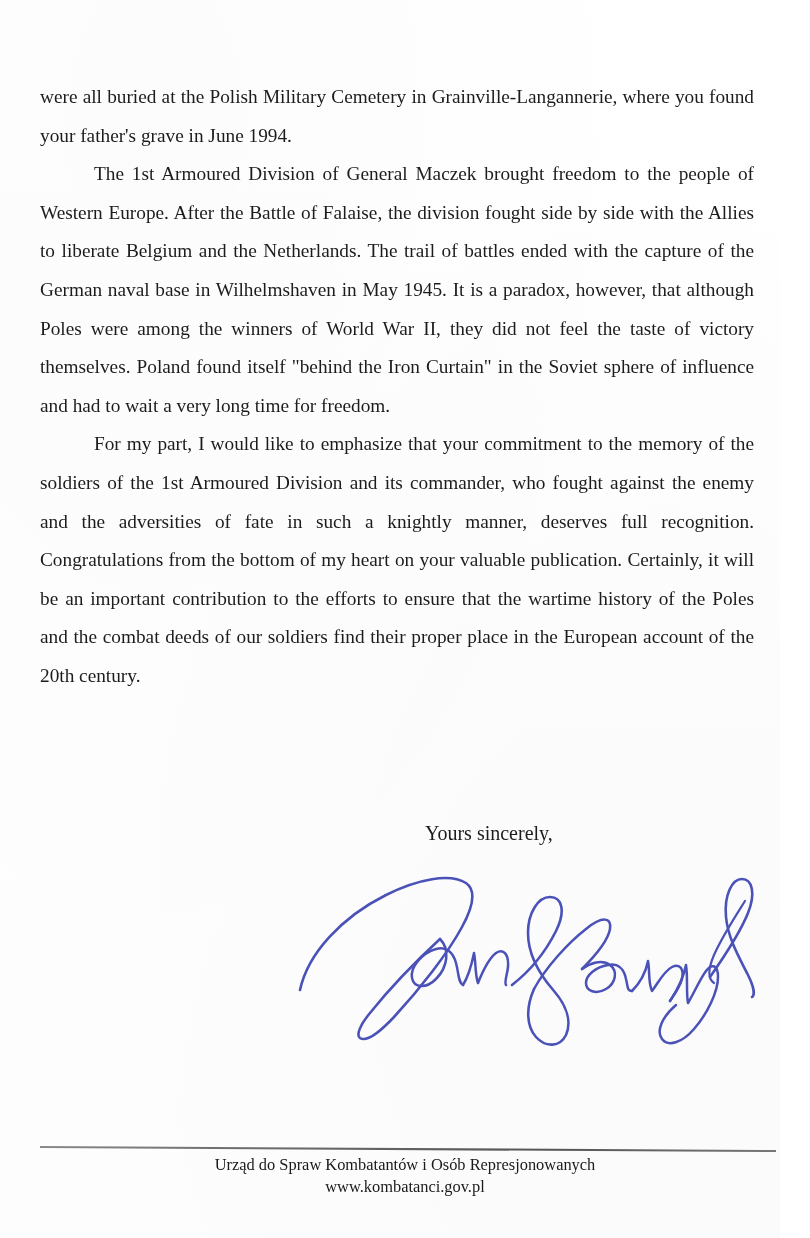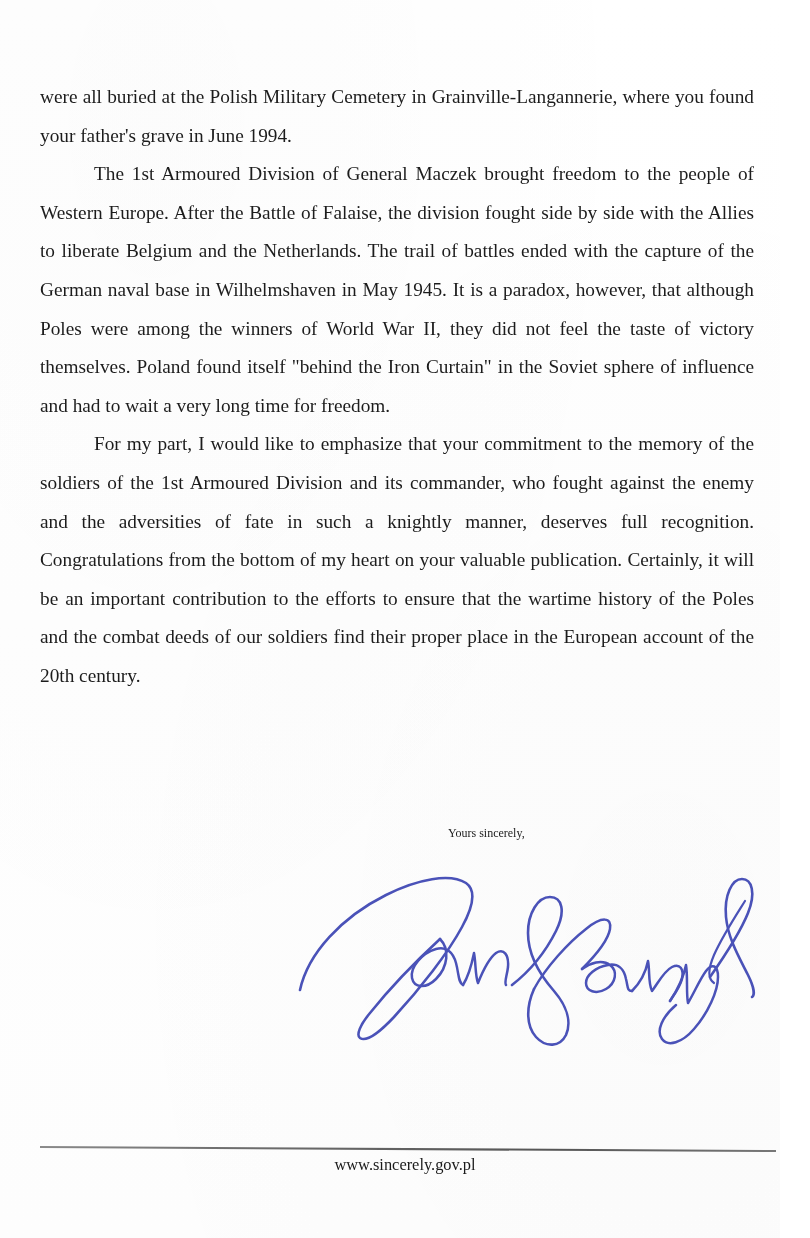--- a/index.html
+++ b/index.html
@@ -46,23 +46,23 @@
     text-align: justify;
   }
   .body-text p.indent {
     text-indent: 54px;
   }
   .body-text p.no-indent {
     text-indent: 0;
   }
   .closing {
     position: absolute;
-    left: 448px;
+    left: 425px;
     top: 818px;
-    font-size: 12px;
+    font-size: 20px;
     line-height: 30px;
     color: #1c1c1c;
     white-space: nowrap;
   }
   .signature-wrap {
     position: absolute;
     left: 290px;
     top: 845px;
     width: 480px;
     height: 215px;
@@ -160,17 +160,18 @@
                  C 442 34, 434 50, 436 72 C 438 94, 450 114, 458 130
                  C 464 142, 465 150, 462 152" stroke-width="2.6"></path>
         <path d="M455 56 C 445 72, 432 92, 424 110 C 418 124, 418 134, 424 138" stroke-width="2.2"></path>
       </g>
     </svg>
   </div>
 
   <div class="footer">
     <div class="footer-rule"></div>
     <div class="footer-lines">
-      <div>www.sincerely.gov.pl</div>
+      <div>Urząd do Spraw Kombatantów i Osób Represjonowanych</div>
+      <div>www.kombatanci.gov.pl</div>
     </div>
   </div>
 
 </div>
 
 </body></html>

